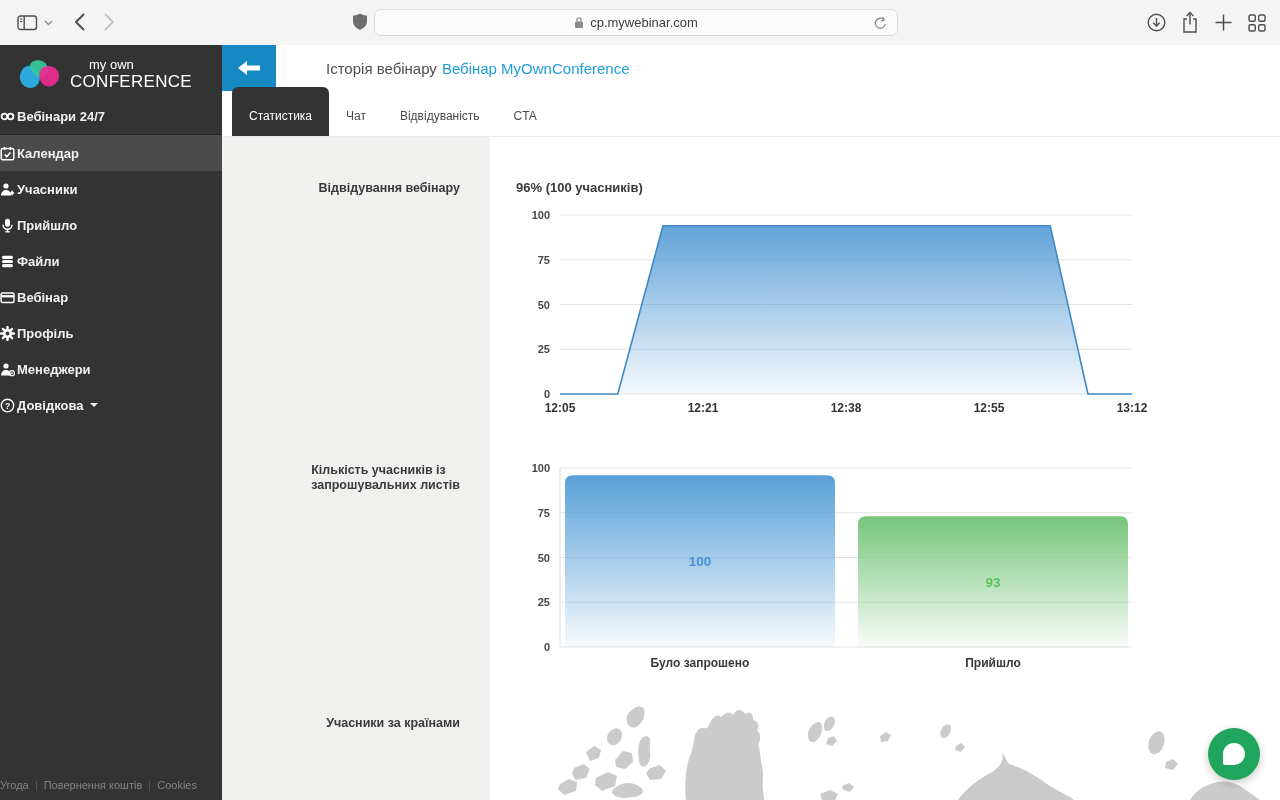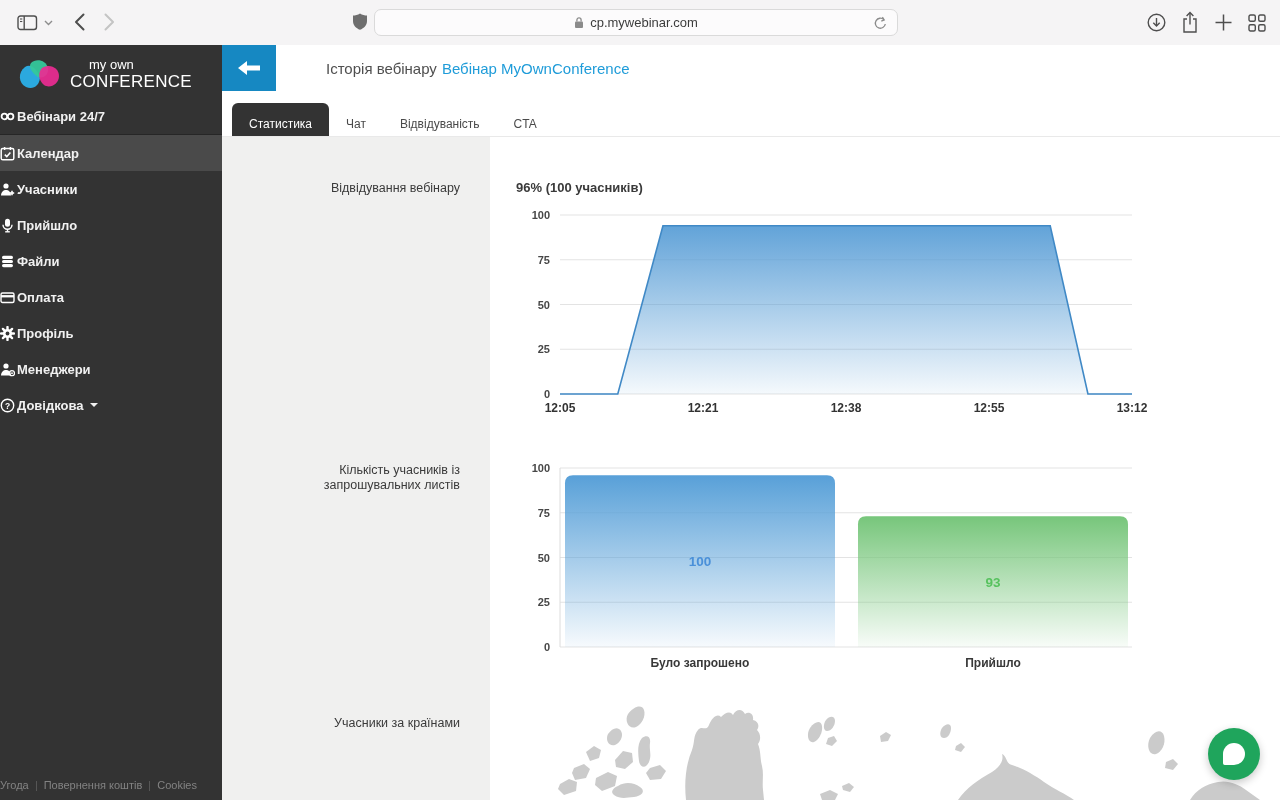--- a/index.html
+++ b/index.html
@@ -38,27 +38,27 @@
   .back-btn{position:absolute;left:0;top:0;width:54px;height:46px;background:#1688c2;border:none;
             cursor:pointer;display:flex;align-items:center;justify-content:center;padding:0;}
   .header-title{position:absolute;left:80px;top:0;height:46px;display:flex;align-items:center;
                 font-size:15px;color:#4f4f4f;gap:5px;white-space:nowrap;margin-left:24px;}
   .header-title a{color:#1f9cd9;text-decoration:none;cursor:pointer;}
 
   
   .tabs-row{position:absolute;top:91px;left:222px;width:1058px;height:46px;background:#fff;
             border-bottom:1px solid #e9e9e9;display:flex;align-items:flex-end;padding-left:10px;
             box-sizing:border-box;}
-  .tab{height:25px;line-height:35px;padding:4px 17px;font-size:12px;color:#4a4a4a;cursor:pointer;}
+  .tab{height:25px;line-height:35px;padding:12px 17px;font-size:12px;color:#4a4a4a;cursor:pointer;}
   .tab.active{background:#333;color:#fff;border-radius:6px 6px 0 0;}
 
   
   .main{position:absolute;top:137px;left:222px;width:1058px;height:663px;background:#fff;}
   .label-col{position:absolute;left:0;top:0;width:268px;height:663px;background:#f0f0ef;}
-  .sec-label{position:absolute;right:30px;text-align:right;font-size:12.5px;font-weight:400;
+  .sec-label{position:absolute;right:30px;font-size:12.5px;font-weight:700;
              color:#3a3a3a;line-height:15px;}
   .content{position:absolute;left:268px;top:0;width:790px;height:663px;}
   .chart-title{position:absolute;left:26px;top:43px;font-size:13px;font-weight:700;color:#3a3a3a;}
   #chart1{position:absolute;left:10px;top:68px;}
   #chart2{position:absolute;left:10px;top:325px;}
   .map{position:absolute;left:0;top:553px;}
   .tick{font-family:"Liberation Sans",sans-serif;font-size:11px;font-weight:700;fill:#474747;}
   .xtick{font-size:12px;fill:#333;}
   .cat{font-family:"Liberation Sans",sans-serif;font-size:12px;font-weight:700;fill:#383838;}
   .barval{font-family:"Liberation Sans",sans-serif;font-size:13.5px;font-weight:700;}
@@ -202,21 +202,21 @@
         </span>
         <span>Файли</span>
       </div>
       <div class="nav-item">
         <span class="nav-icon">
           <svg width="15" height="15">
             <rect x="1" y="3" width="13" height="9.5" rx="1.5" fill="none" stroke="#fff" stroke-width="1.4"></rect>
             <rect x="1" y="5.1" width="13" height="2.3" fill="#fff"></rect>
           </svg>
         </span>
-        <span>Оплата</span>
+        <span>Вебінар</span>
       </div>
       <div class="nav-item">
         <span class="nav-icon">
           <svg width="15" height="15">
             <g stroke="#fff" stroke-width="2.4" stroke-linecap="round">
               <line x1="7.5" y1="1" x2="7.5" y2="14"></line>
                 <line x1="1" y1="7.5" x2="14" y2="7.5"></line>
               <line x1="2.9" y1="2.9" x2="12.1" y2="12.1"></line>
                 <line x1="12.1" y1="2.9" x2="2.9" y2="12.1"></line>
             </g>

